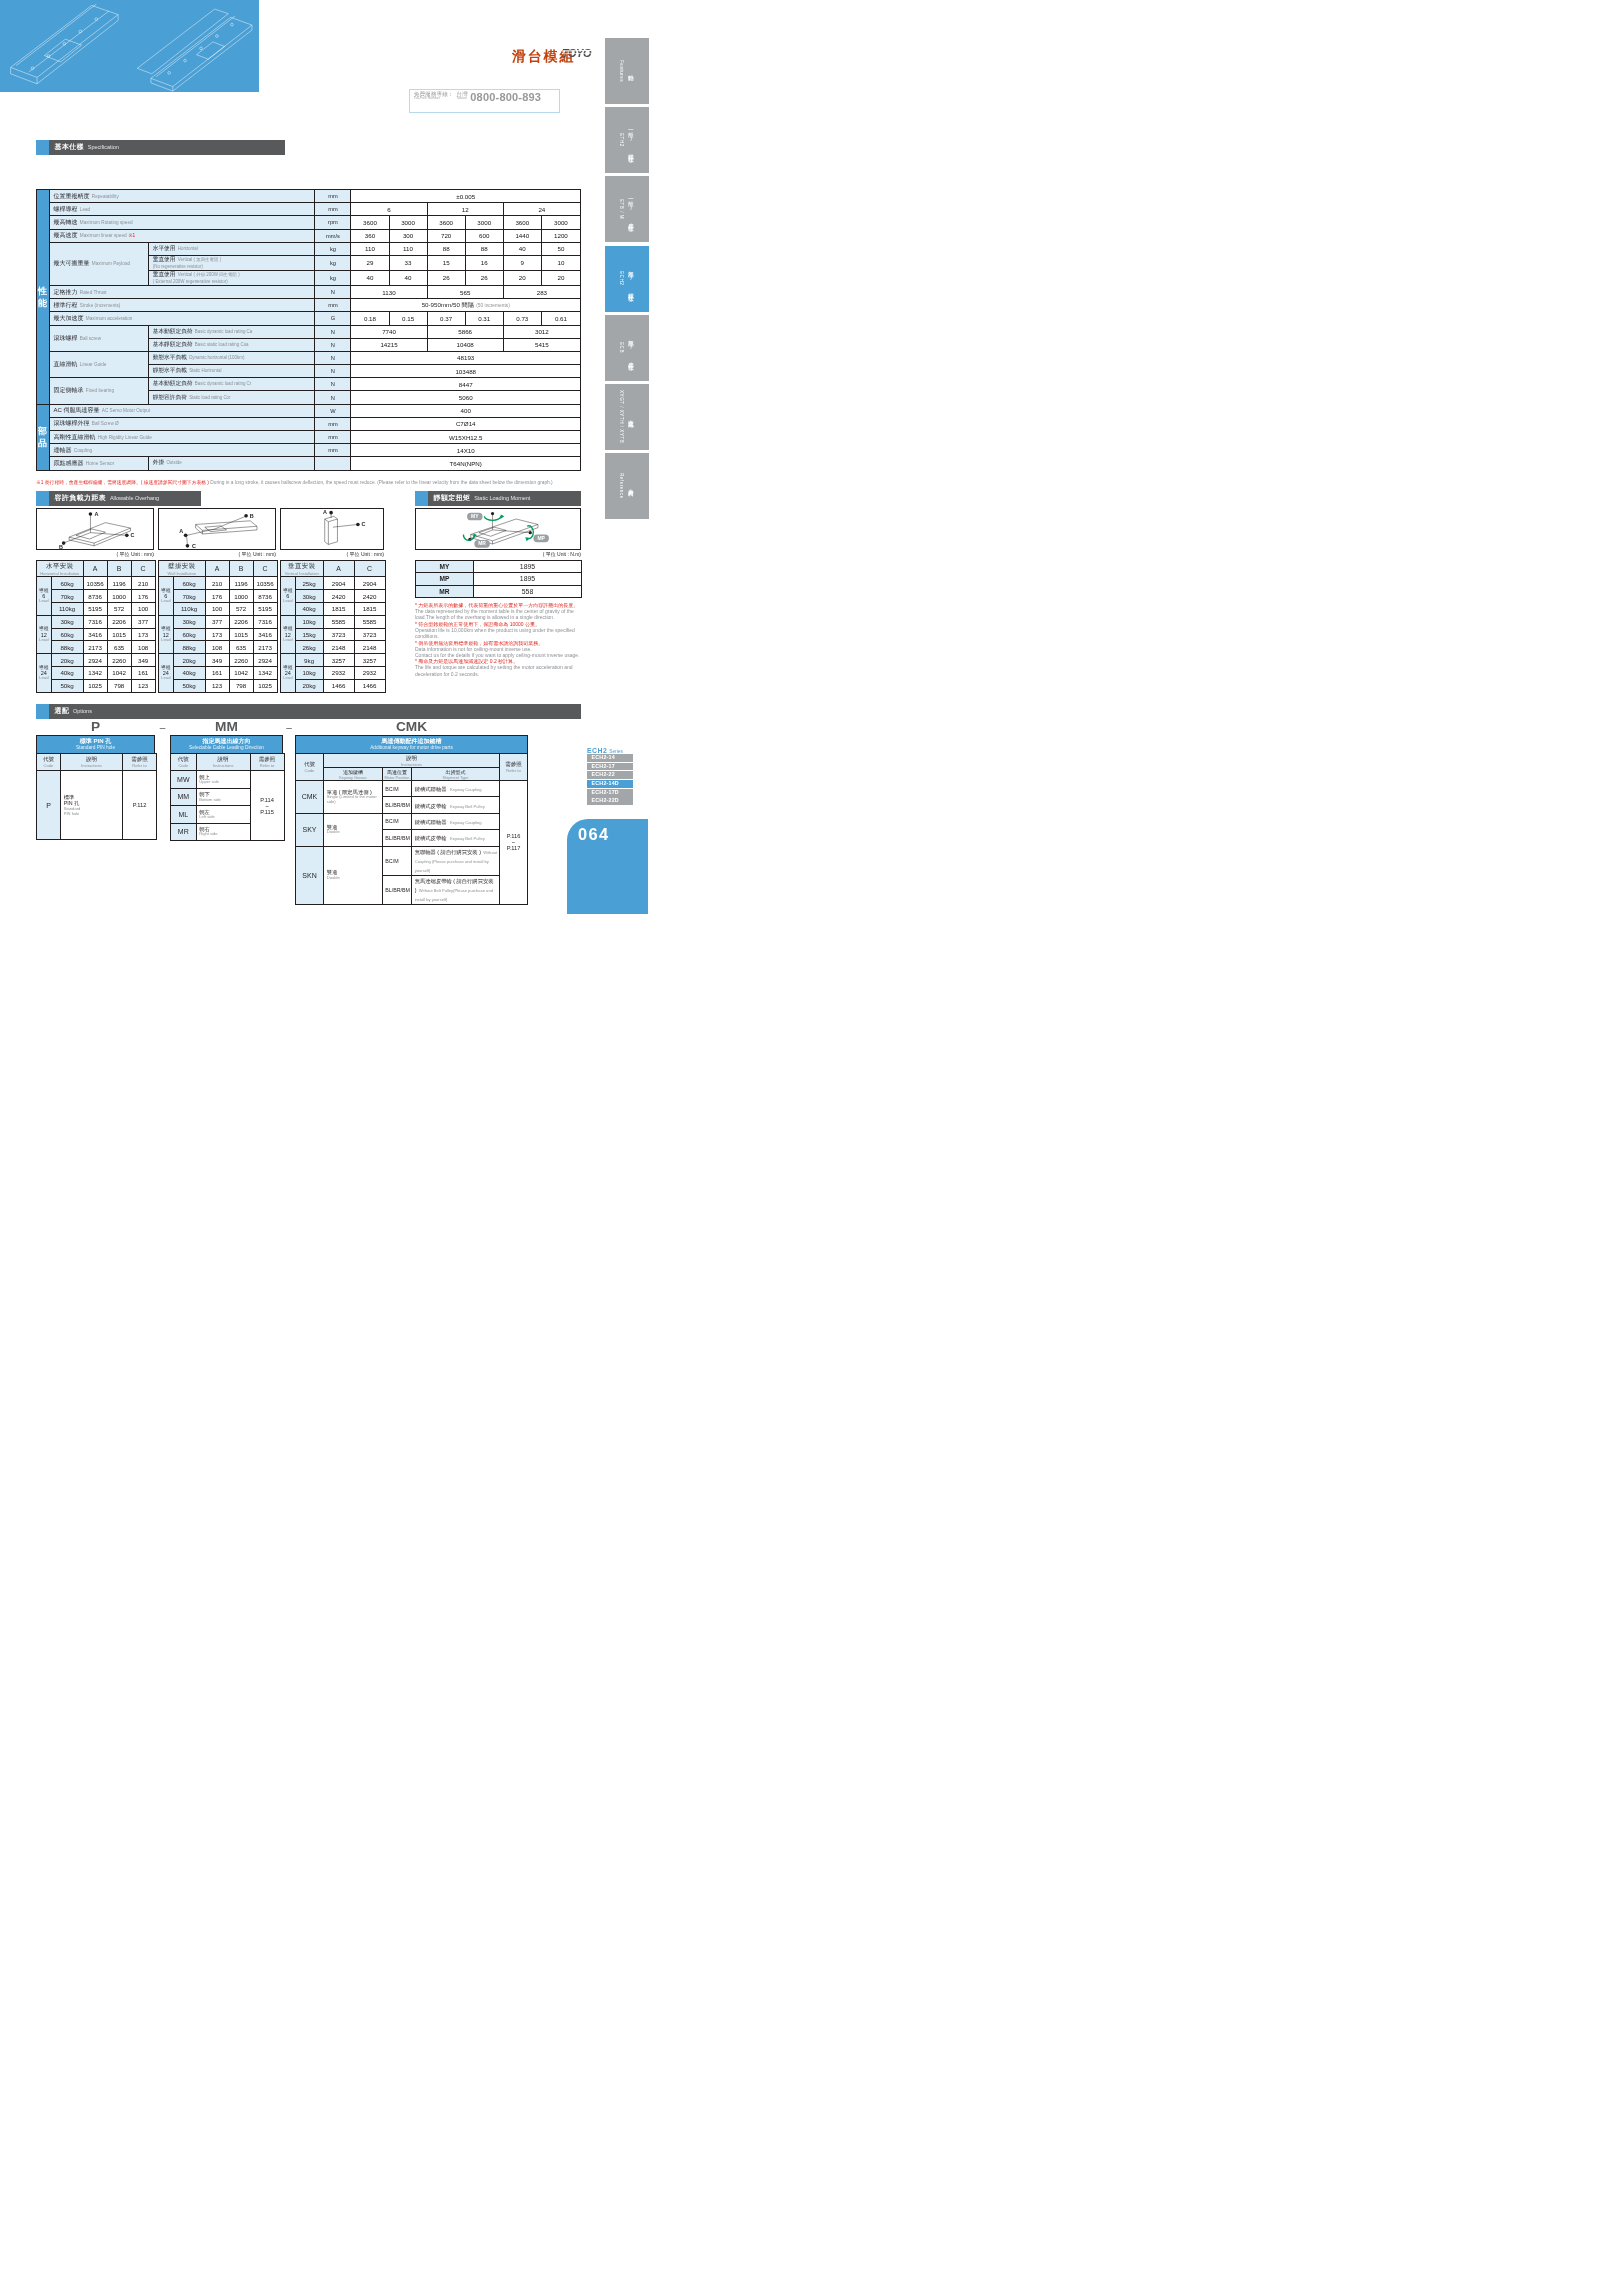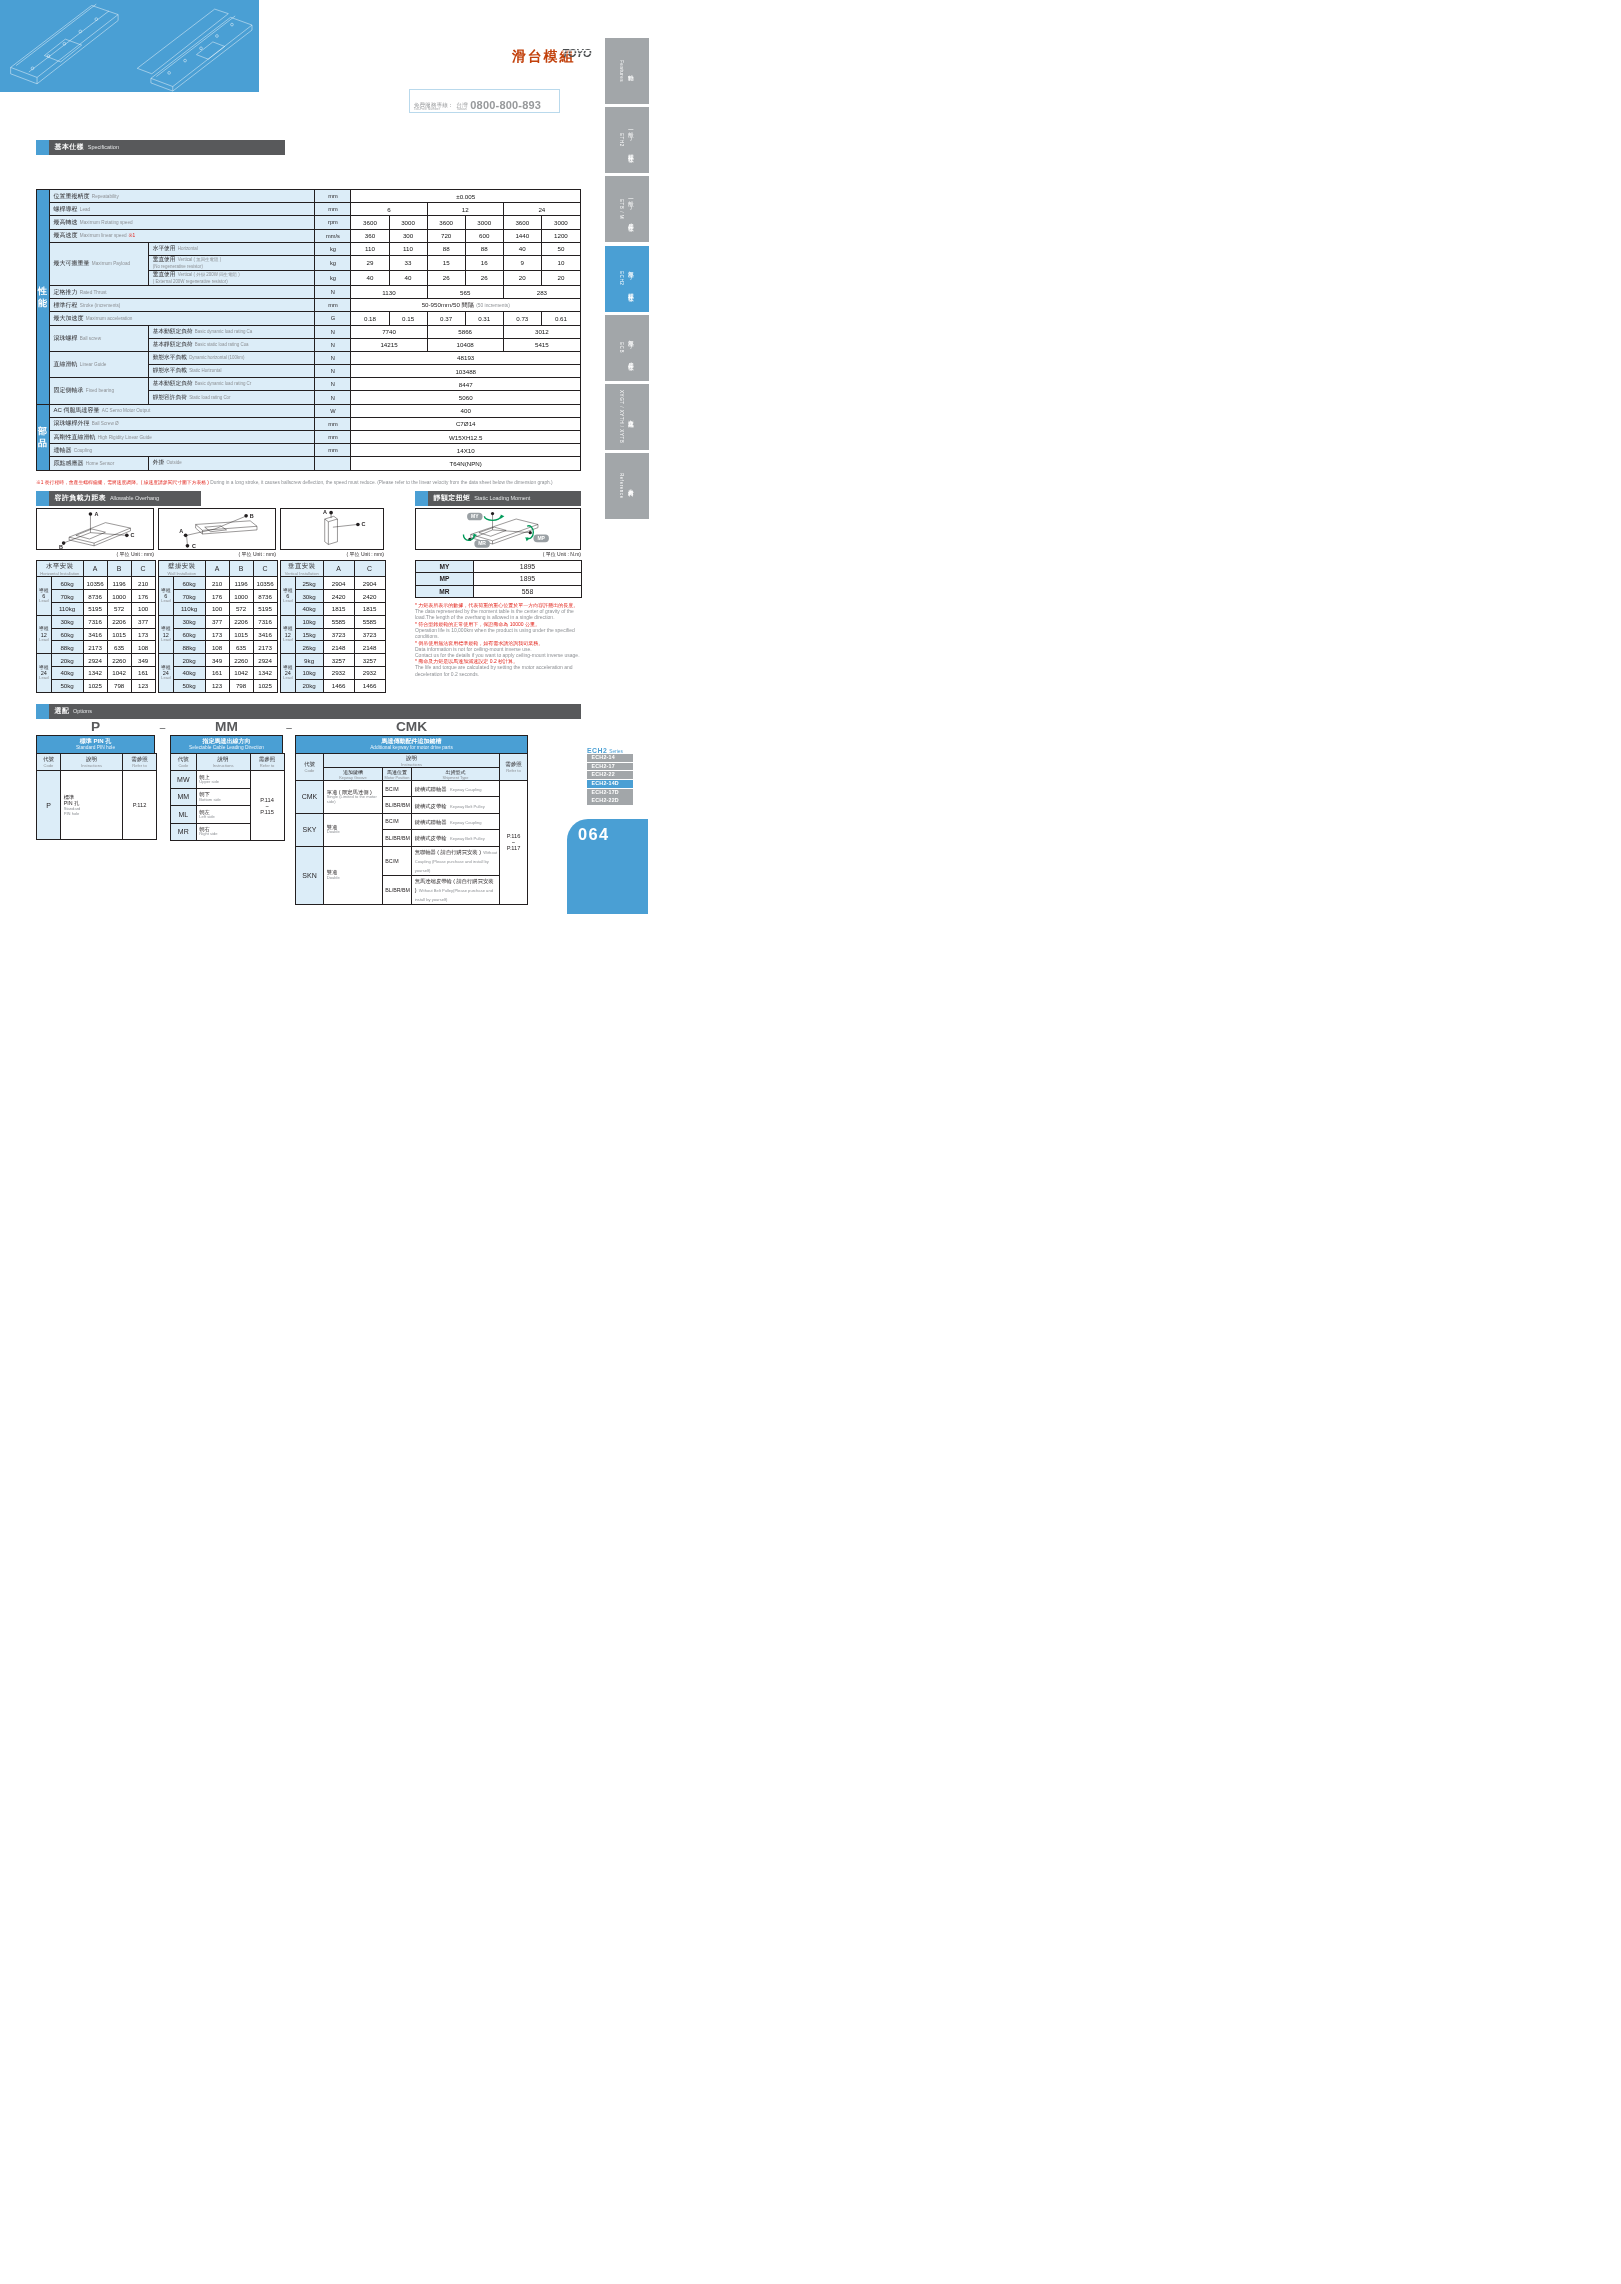--- a/index.html
+++ b/index.html
@@ -5,21 +5,21 @@
   html,body{margin:0;padding:0;background:#ffffff;}
   body{font-family:"Liberation Sans", sans-serif;color:#231f20;}
   #page{position:relative;width:649px;height:914px;background:#fff;overflow:hidden;}
 
   
   .hero{position:absolute;left:0;top:0;width:259px;height:92px;background:#4a9fd4;}
 
   
   .pgtitle{position:absolute;left:512px;top:48px;font-size:14px;font-weight:bold;color:#c2410c;letter-spacing:1.8px;}
   .brand{position:absolute;left:562px;top:47px;}
-  .tollfree{position:absolute;left:409px;top:89px;width:151px;height:24px;border:0.5px solid #b9d9ec;display:flex;align-items:flex-end;padding:0.9px 3.7px;box-sizing:border-box;background:#fff;}
+  .tollfree{position:absolute;left:409px;top:89px;width:151px;height:24px;border:0.5px solid #b9d9ec;display:flex;align-items:flex-start;padding:0.9px 3.7px;box-sizing:border-box;background:#fff;}
   .tf-col{display:flex;flex-direction:column;line-height:1.05;margin-right:2.7px;}
   .tf-zh{font-size:5.7px;color:#97999b;}
   .tf-en{font-size:3.4px;color:#a8aaac;}
   .tf-num{font-size:11px;font-weight:bold;color:#97999b;letter-spacing:0.2px;}
 
   
   .sidebar{position:absolute;right:0;top:38px;width:44px;}
   .tab{width:44px;height:66px;margin-bottom:3.2px;background:#a2a6a9;display:flex;justify-content:center;align-items:center;gap:3.7px;}
   .tab.active{background:#4a9fd4;}
   .tab-en{writing-mode:vertical-rl;color:#fff;font-size:4.6px;letter-spacing:0.5px;}

